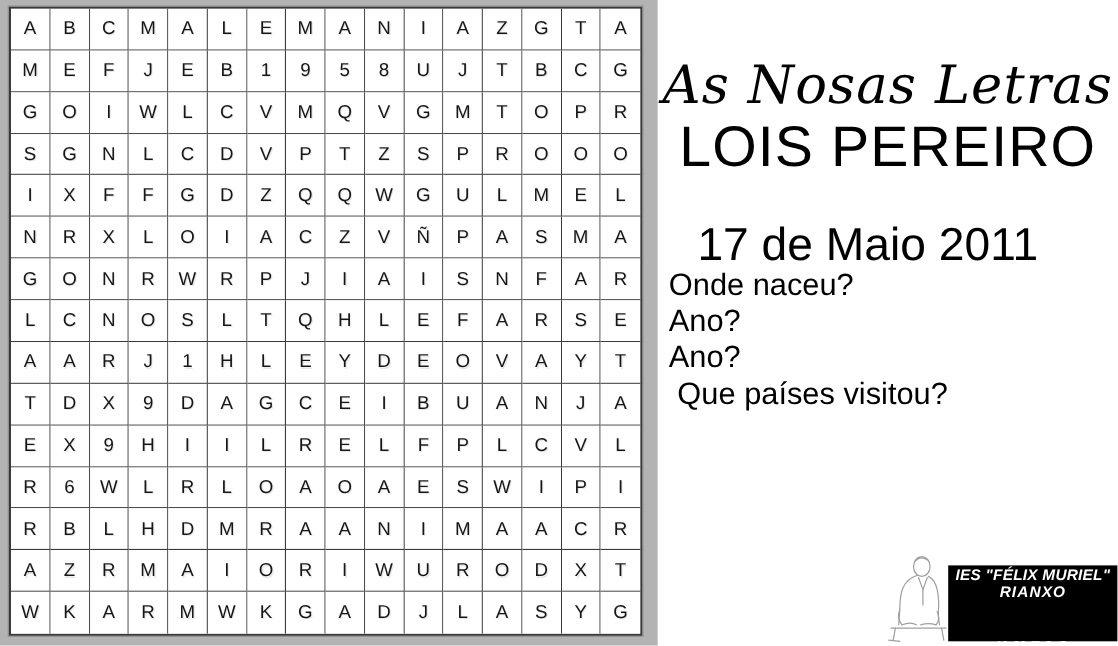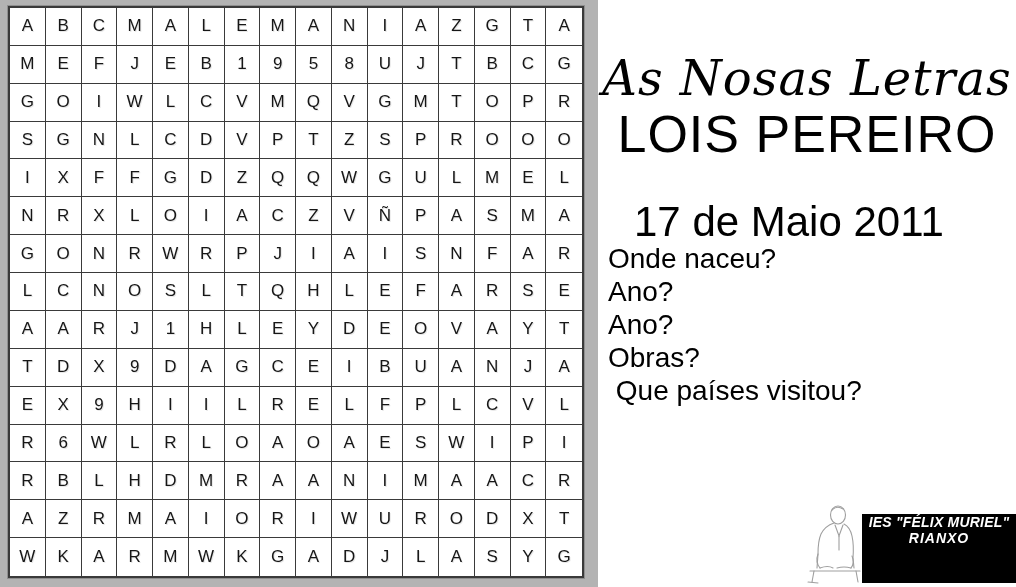--- a/index.html
+++ b/index.html
@@ -365,21 +365,20 @@
     <div class="title">As Nosas Letras</div>
 
     <div class="subject">LOIS PEREIRO</div>
 
     <div class="date">17 de Maio 2011</div>
 
     <ul class="questions" id="questions">
         <li>Onde naceu?</li>
         <li>Ano?</li>
         <li>Ano?</li>
-        <li>Obras?</li>
         <li> Que países visitou?</li>
       </ul>
 
     <svg class="sketch" viewBox="0 0 62 82">
       <ellipse cx="34" cy="11" rx="7.5" ry="9"></ellipse>
       <path d="M28 6 q5 -5 11 -1"></path>
       <path d="M30 19 q-9 3 -13 11 q-3 7 -3 20 l-1 14"></path>
       <path d="M40 20 q6 3 8 12 q2 9 1 22 l1 10"></path>
       <path d="M31 21 l4 11 l4 -11"></path>
       <path d="M35 32 l0 14"></path>

